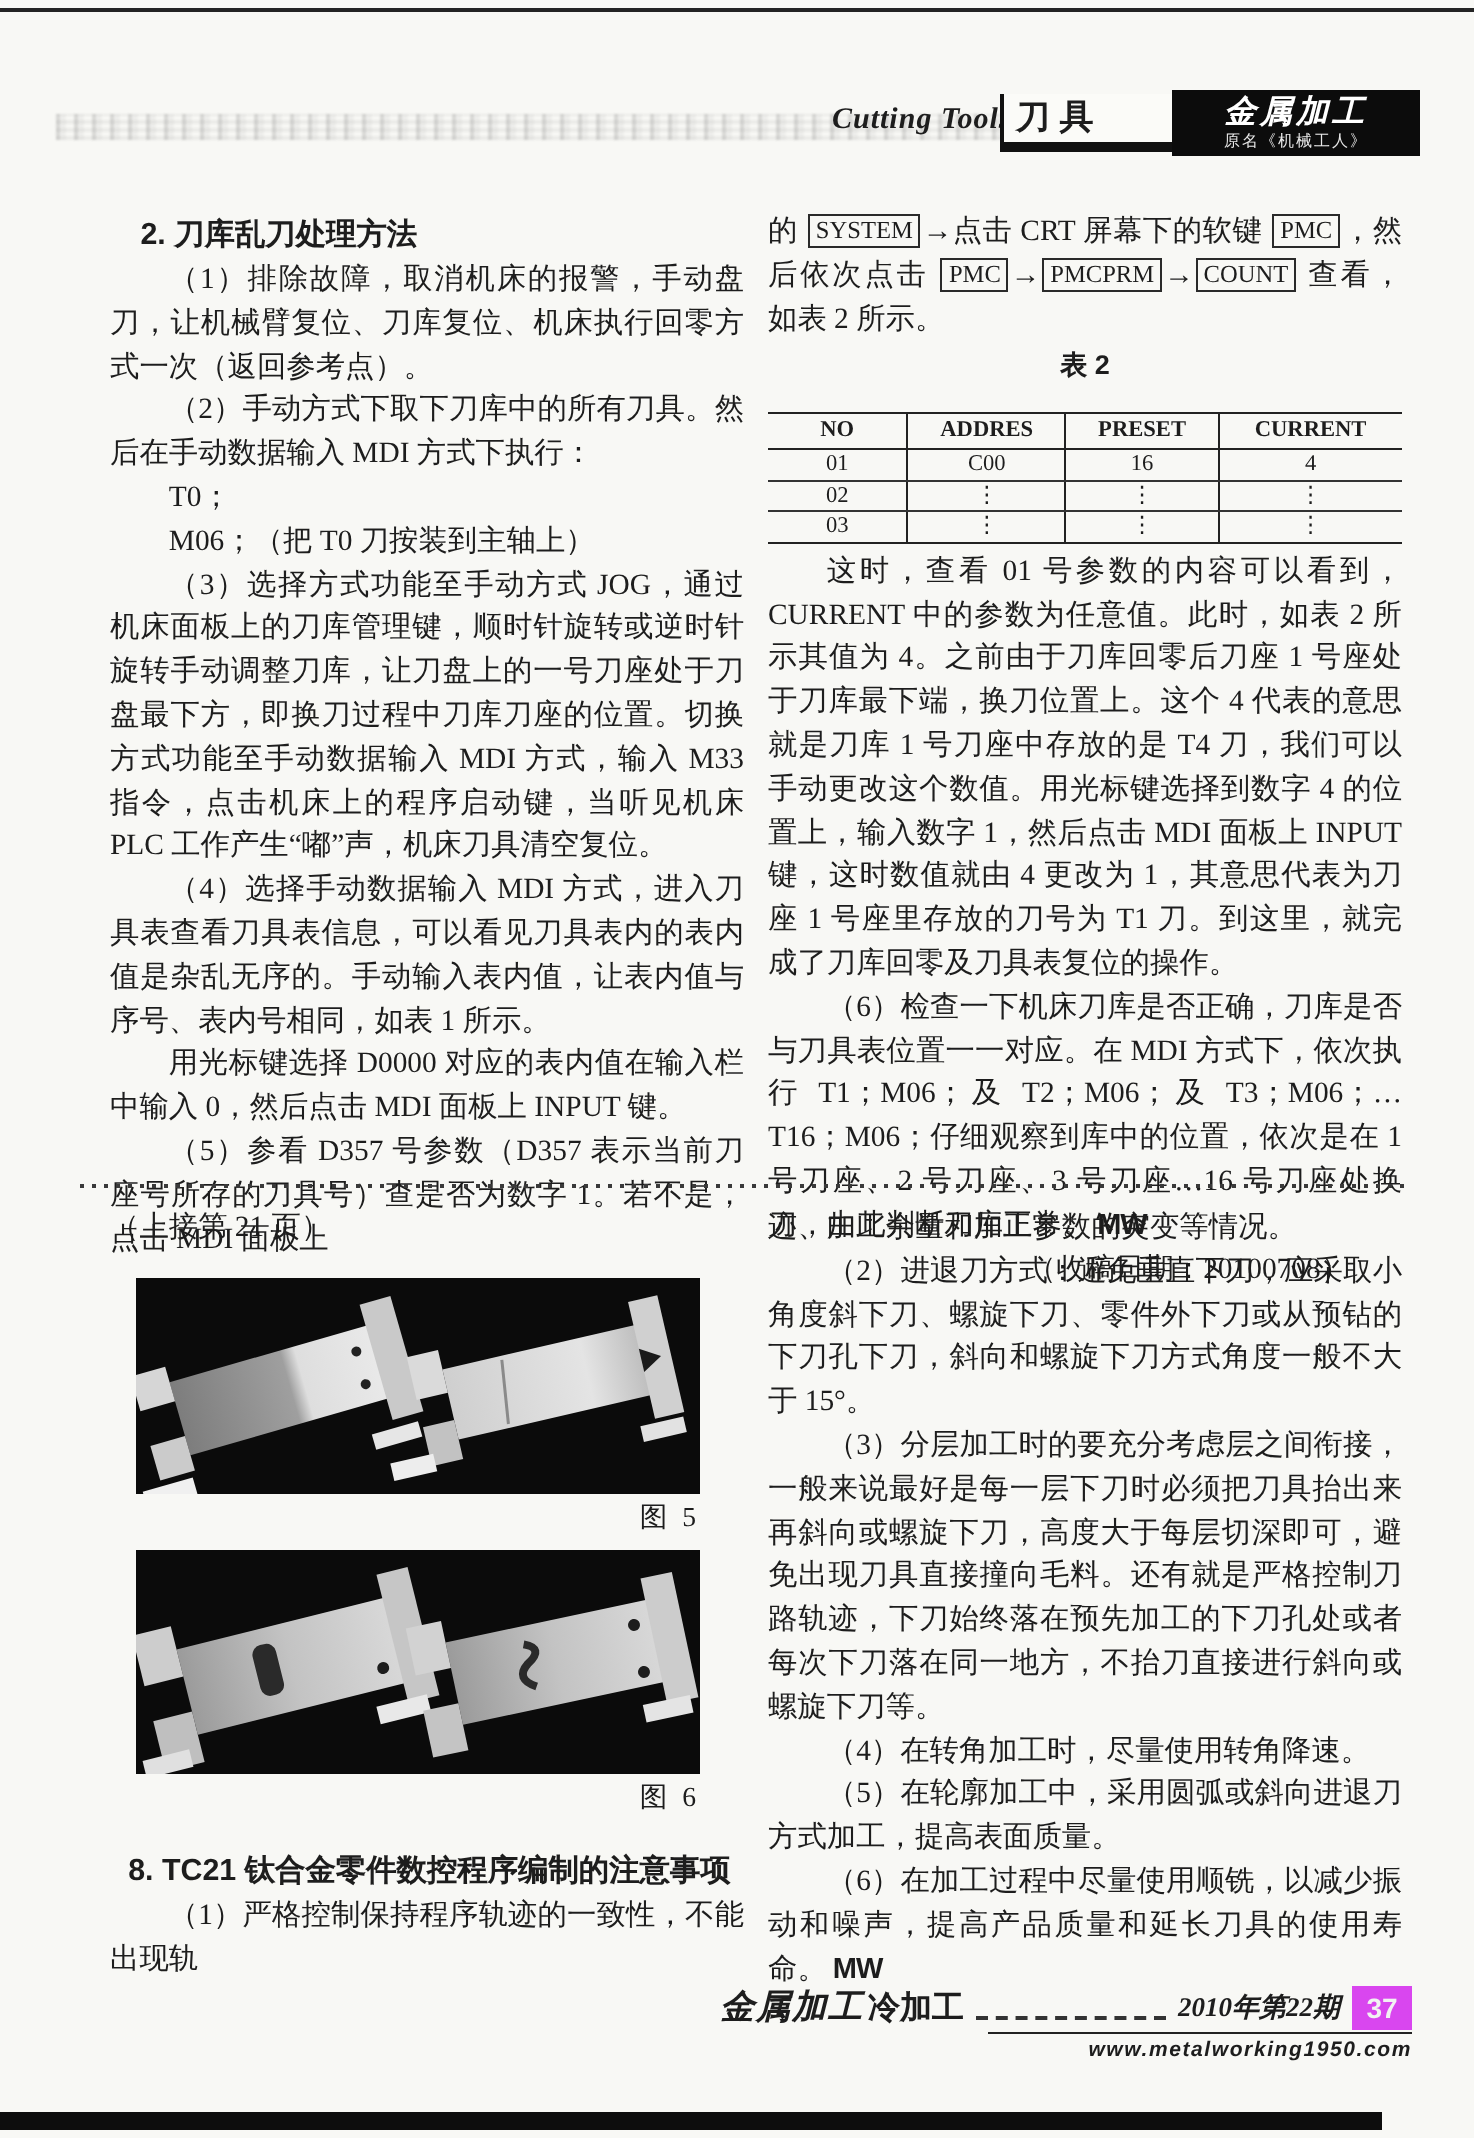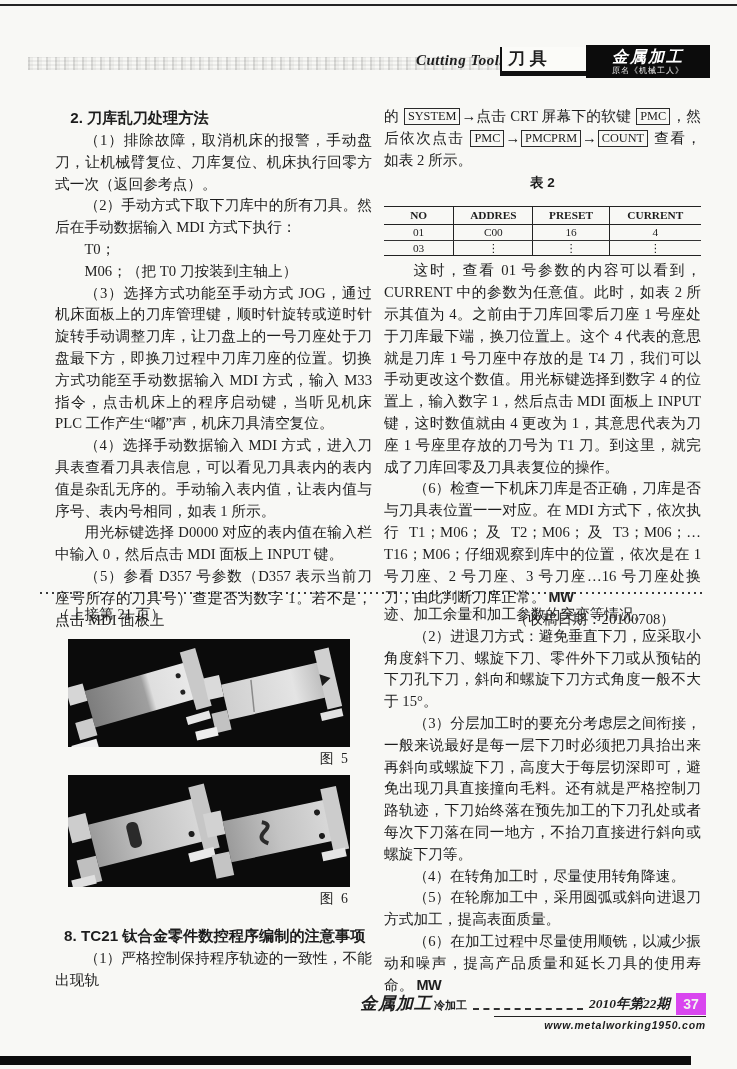--- a/index.html
+++ b/index.html
@@ -66,21 +66,21 @@
     background:repeating-linear-gradient(90deg,#3a3a3a 0 2px,rgba(0,0,0,0) 2px 6px); height:2px; }
 
   
   .fig { width:282px; margin:13px 0 0 13px; display:block; background:#0a0a0a; }
   .fig-caption { text-align:right; width:282px; margin-left:13px; font-size:13.8px; line-height:23px; letter-spacing:2px; }
 
   
   .footer { top:991px; left:360px; width:346px; }
   .footer-row { display:flex; align-items:flex-end; height:24px; }
   .f-logo { font-size:17px; font-weight:bold; font-style:italic; letter-spacing:1px; line-height:22px; }
-  .f-logo-suffix { font-size:11px; font-weight:bold; line-height:20px; margin-left:2px; }
+  .f-logo-suffix { font-size:16px; font-weight:bold; line-height:20px; margin-left:2px; }
   .f-dashes { flex:1; border-bottom:2px dashed #333; margin:0 6px 5px 6px; height:1px; }
   .f-issue { font-size:13.5px; font-weight:bold; font-style:italic; line-height:22px; margin-right:6px; white-space:nowrap; }
   .f-pagebox { background:#d946ef; color:#f2f2f2; width:30px; height:22px; text-align:center;
     font-family:"Liberation Sans","DejaVu Sans",sans-serif; font-size:14px; font-weight:bold; line-height:22px; }
   .f-url { margin-top:1px; margin-left:auto; width:212px; border-top:1.5px solid #222; text-align:right;
     font-family:"Liberation Sans","DejaVu Sans",sans-serif; font-size:10.5px; font-weight:bold;
     font-style:italic; letter-spacing:.8px; line-height:14px; padding-top:1px; }
 
   .bottom-band { top:1056px; left:0; width:691px; height:9px; background:#0d0d0d; }
 </style>
@@ -124,20 +124,26 @@
         <th style="width:24%">PRESET</th>
         <th>CURRENT</th>
       </tr>
     </thead>
     <tbody>
         <tr>
           <td>01</td>
           <td>C00</td>
           <td>16</td>
           <td>4</td>
+        </tr>
+        <tr>
+          <td>02</td>
+          <td>⋮</td>
+          <td>⋮</td>
+          <td>⋮</td>
         </tr>
         <tr>
           <td>03</td>
           <td>⋮</td>
           <td>⋮</td>
           <td>⋮</td>
         </tr>
       </tbody>
   </table>
   <div>

